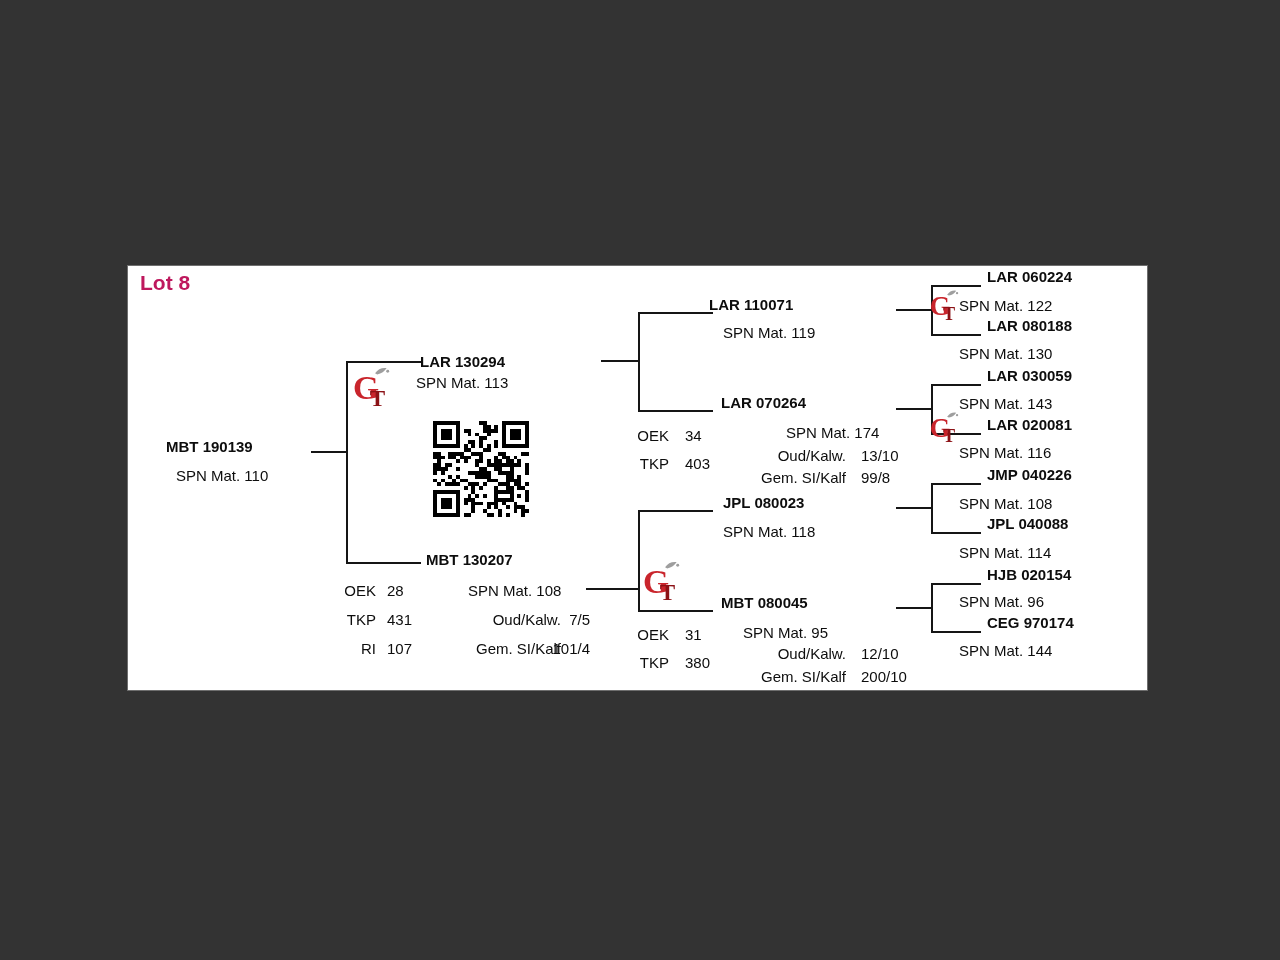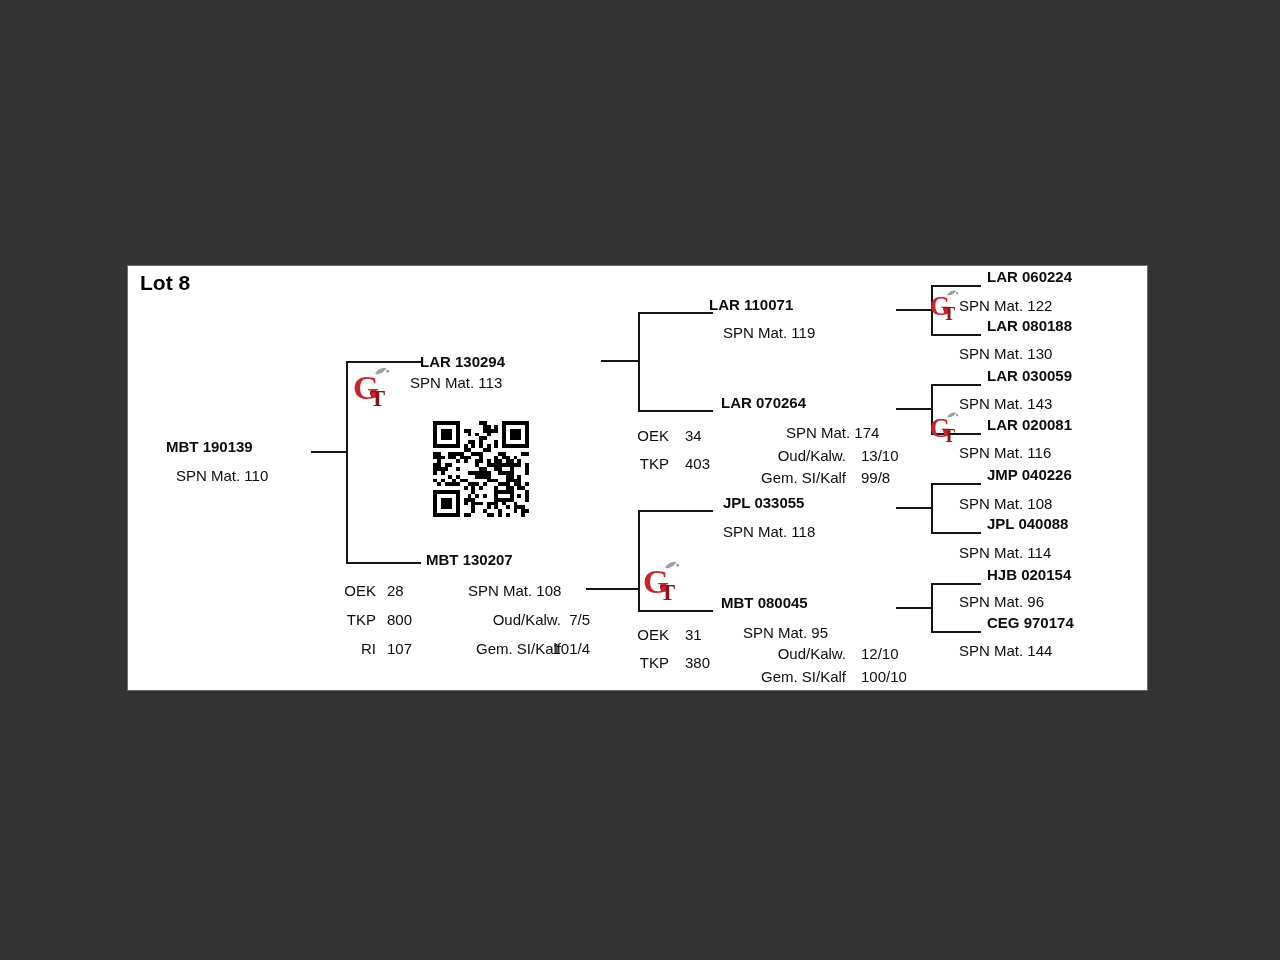--- a/index.html
+++ b/index.html
@@ -6,21 +6,21 @@
   html,body { margin:0; padding:0; }
   body {
     background:#333333;
     font-family:"Liberation Sans","DejaVu Sans",sans-serif;
   }
   .stage { position:relative; width:1280px; height:960px; background:#333333; overflow:hidden; }
   .panel {
     position:absolute; left:127px; top:265px; width:1021px; height:426px;
     background:#ffffff; border:1px solid #6e6e6e;
   }
-  .title { position:absolute; left:12px; top:5px; font-size:21px; font-weight:700; color:#000000; }
+  .title { position:absolute; left:12px; top:5px; font-size:21px; font-weight:700; color:#be185d; }
   .t { position:absolute; font-size:15px; line-height:17px; color:#0d0d0d; white-space:nowrap; }
   .b { font-weight:700; }
   .r { text-align:right; }
   .hl { position:absolute; height:0; border-top:2px solid #151515; }
   .vl { position:absolute; width:0; border-left:2px solid #151515; }
   .logo { position:absolute; }
   .qr { position:absolute; left:305px; top:155px; width:96px; height:96px; }
 </style>
 </head>
 <body>
@@ -70,21 +70,21 @@
 
     <div class="logo" style="left:224px;top:100px;width:42px;height:42px">
       <svg viewBox="0 0 40 40" width="42" height="42">
         <path d="M22 7 Q26 1 33 2 Q30 7 24 8 Z" fill="#9e9e9e"></path>
         <circle cx="34" cy="5" r="1.4" fill="#9e9e9e"></circle>
         <text x="1" y="31" font-family="'Liberation Serif',serif" font-size="32" font-weight="bold" fill="#c9252c">G</text>
         <text x="17" y="38" font-family="'Liberation Serif',serif" font-size="22" font-weight="bold" fill="#8c1216">T</text>
       </svg>
     </div>
     <span class="t b" style="left:292px;top:87px">LAR 130294</span>
-    <span class="t" style="left:282px;top:108px">SPN Mat. 113</span>
+    <span class="t" style="left:288px;top:108px">SPN Mat. 113</span>
 
     <div class="qr">
       <svg id="qr-svg" viewBox="0 0 25 25" width="96" height="96" shape-rendering="crispEdges" fill="#000">
           <rect x="12" y="0" width="1" height="1"></rect>
           <rect x="13" y="0" width="1" height="1"></rect>
           <rect x="13" y="1" width="1" height="1"></rect>
           <rect x="14" y="1" width="1" height="1"></rect>
           <rect x="16" y="1" width="1" height="1"></rect>
           <rect x="8" y="2" width="1" height="1"></rect>
           <rect x="9" y="2" width="1" height="1"></rect>
@@ -292,21 +292,21 @@
           <rect x="1" y="19" width="5" height="5" fill="#fff"></rect>
           <rect x="2" y="20" width="3" height="3"></rect>
         </svg>
     </div>
 
     <span class="t b" style="left:298px;top:285px">MBT 130207</span>
     <span class="t r" style="left:200px;top:316px;width:48px">OEK</span>
     <span class="t" style="left:259px;top:316px">28</span>
     <span class="t" style="left:340px;top:316px">SPN Mat. 108</span>
     <span class="t r" style="left:200px;top:345px;width:48px">TKP</span>
-    <span class="t" style="left:259px;top:345px">800</span>
+    <span class="t" style="left:259px;top:345px">431</span>
     <span class="t r" style="left:300px;top:345px;width:133px">Oud/Kalw.</span>
     <span class="t r" style="left:385px;top:345px;width:77px">7/5</span>
     <span class="t r" style="left:200px;top:374px;width:48px">RI</span>
     <span class="t" style="left:259px;top:374px">107</span>
     <span class="t r" style="left:300px;top:374px;width:133px">Gem. SI/Kalf</span>
     <span class="t r" style="left:385px;top:374px;width:77px">101/4</span>
 
     <div class="logo" style="left:514px;top:294px;width:42px;height:42px">
       <svg viewBox="0 0 40 40" width="42" height="42">
         <path d="M22 7 Q26 1 33 2 Q30 7 24 8 Z" fill="#9e9e9e"></path>
@@ -323,33 +323,33 @@
     <span class="t r" style="left:495px;top:161px;width:46px">OEK</span>
     <span class="t" style="left:557px;top:161px">34</span>
     <span class="t r" style="left:495px;top:189px;width:46px">TKP</span>
     <span class="t" style="left:557px;top:189px">403</span>
     <span class="t" style="left:658px;top:158px">SPN Mat. 174</span>
     <span class="t r" style="left:600px;top:181px;width:118px">Oud/Kalw.</span>
     <span class="t" style="left:733px;top:181px">13/10</span>
     <span class="t r" style="left:600px;top:203px;width:118px">Gem. SI/Kalf</span>
     <span class="t" style="left:733px;top:203px">99/8</span>
 
-    <span class="t b" style="left:595px;top:228px">JPL 033055</span>
+    <span class="t b" style="left:595px;top:228px">JPL 080023</span>
     <span class="t" style="left:595px;top:257px">SPN Mat. 118</span>
 
     <span class="t b" style="left:593px;top:328px">MBT 080045</span>
     <span class="t r" style="left:495px;top:360px;width:46px">OEK</span>
     <span class="t" style="left:557px;top:360px">31</span>
     <span class="t r" style="left:495px;top:388px;width:46px">TKP</span>
     <span class="t" style="left:557px;top:388px">380</span>
     <span class="t" style="left:615px;top:358px">SPN Mat. 95</span>
     <span class="t r" style="left:600px;top:379px;width:118px">Oud/Kalw.</span>
     <span class="t" style="left:733px;top:379px">12/10</span>
     <span class="t r" style="left:600px;top:402px;width:118px">Gem. SI/Kalf</span>
-    <span class="t" style="left:733px;top:402px">100/10</span>
+    <span class="t" style="left:733px;top:402px">200/10</span>
 
     <div class="logo" style="left:801px;top:23px;width:33px;height:33px">
       <svg viewBox="0 0 40 40" width="33" height="33">
         <path d="M22 7 Q26 1 33 2 Q30 7 24 8 Z" fill="#9e9e9e"></path>
         <circle cx="34" cy="5" r="1.4" fill="#9e9e9e"></circle>
         <text x="1" y="31" font-family="'Liberation Serif',serif" font-size="32" font-weight="bold" fill="#c9252c">G</text>
         <text x="17" y="38" font-family="'Liberation Serif',serif" font-size="22" font-weight="bold" fill="#8c1216">T</text>
       </svg>
     </div>
     <span class="t b" style="left:859px;top:2px">LAR 060224</span>

